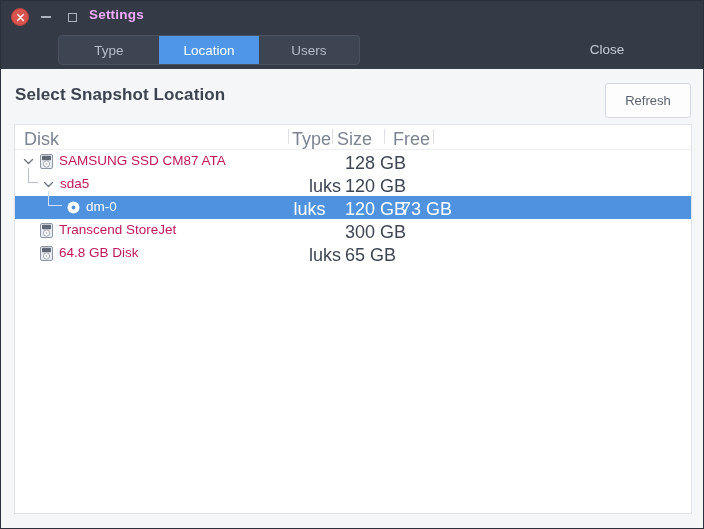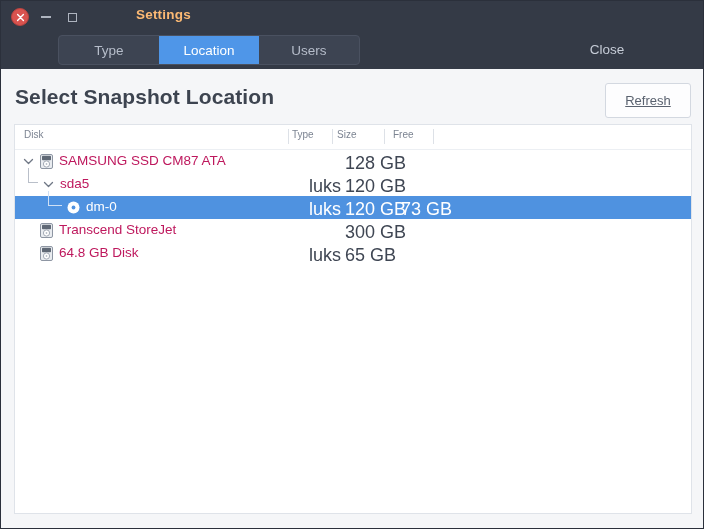--- a/index.html
+++ b/index.html
@@ -76,23 +76,22 @@
     width: 9px; height: 9px;
     border: 1px solid #aeb4bf;
     box-sizing: border-box;
   }
   .win-title {
     position: absolute;
     left: 88px;
     top: 6px;
     font-size: 13.5px;
     font-weight: bold;
-    color: #fdba74;
+    color: #f0abfc;
     letter-spacing: 0.2px;
-    margin-left: 47px;
   }
 
   
   .tabbar {
     position: absolute;
     left: 57px;
     top: 34px;
     height: 30px;
     display: flex;
     background: #3d4452;
@@ -136,42 +135,41 @@
     top: 68px;
     width: 704px;
     height: 461px;
     background: #f5f6f8;
     box-sizing: border-box;
   }
   .page-title {
     position: absolute;
     left: 14px;
     top: 16px;
-    font-size: 21px;
+    font-size: 17px;
     font-weight: bold;
     color: #3d4450;
     letter-spacing: 0.1px;
   }
   .refresh-btn {
     position: absolute;
     left: 604px;
     top: 14px;
     width: 86px;
     height: 35px;
     background: #fdfdfe;
     border: 1px solid #d3d8e0;
     border-radius: 3px;
     box-sizing: border-box;
     display: flex;
     align-items: center;
     justify-content: center;
     font-size: 13px;
     color: #5a626f;
     cursor: default;
-    text-decoration: underline;
   }
 
   
   .listpanel {
     position: absolute;
     left: 13px;
     top: 55px;
     width: 678px;
     height: 390px;
     background: #ffffff;
@@ -181,21 +179,21 @@
   }
   .hdr {
     position: relative;
     height: 24px;
     background: #ffffff;
     border-bottom: 1px solid #eceff3;
   }
   .hdr-cell {
     position: absolute;
     top: 4px;
-    font-size: 10px;
+    font-size: 18px;
     color: #7c8492;
     white-space: nowrap;
   }
   .hdr-sep {
     position: absolute;
     top: 4px;
     width: 1px;
     height: 15px;
     background: #dde1e7;
   }
@@ -210,21 +208,21 @@
     background: #4f92e0;
   }
   .cell-disk {
     position: absolute;
     top: 3px;
     font-size: 13.5px;
     color: #be185d;
     white-space: nowrap;
   }
   .row.selected .cell-disk,
-  .row.selected .cell-num { color: #ffffff; }
+  .row.selected .cell-num { color: #ffffff; text-align: center; }
   .cell-num {
     position: absolute;
     top: 3px;
     font-size: 18px;
     color: #3f4653;
     text-align: right;
     white-space: nowrap;
   }
   .col-type { left: 263px; width: 63px; }
   .col-size { left: 330px; width: 50px; }

